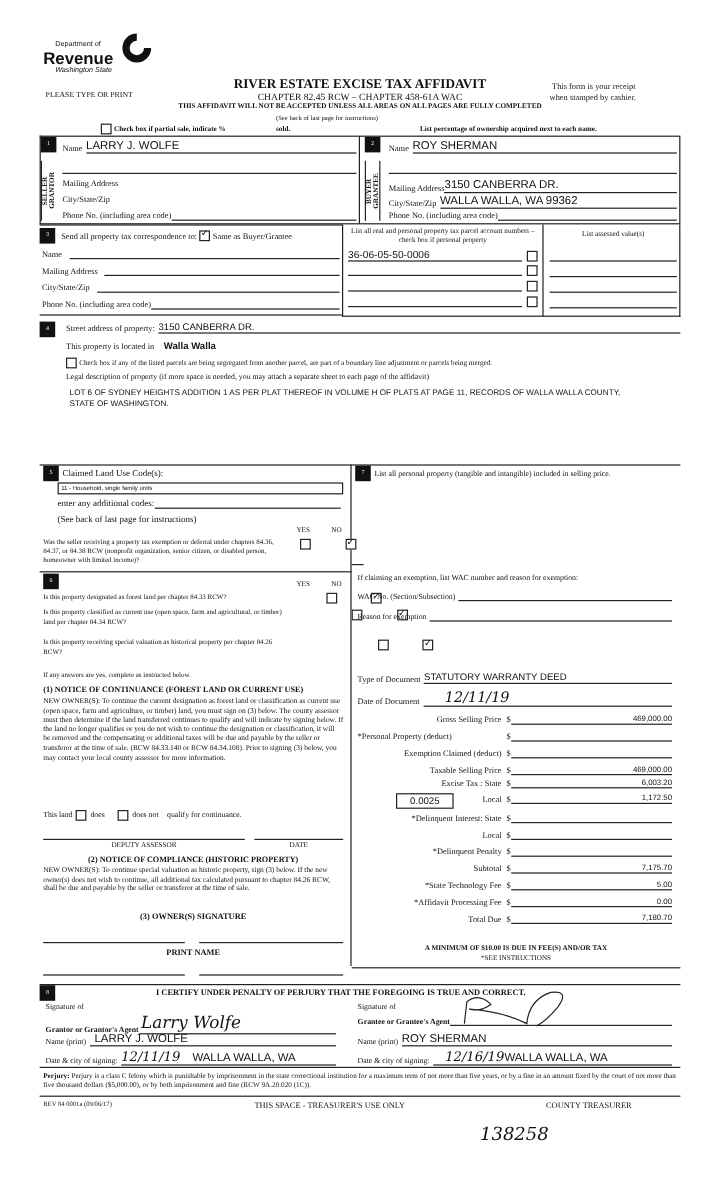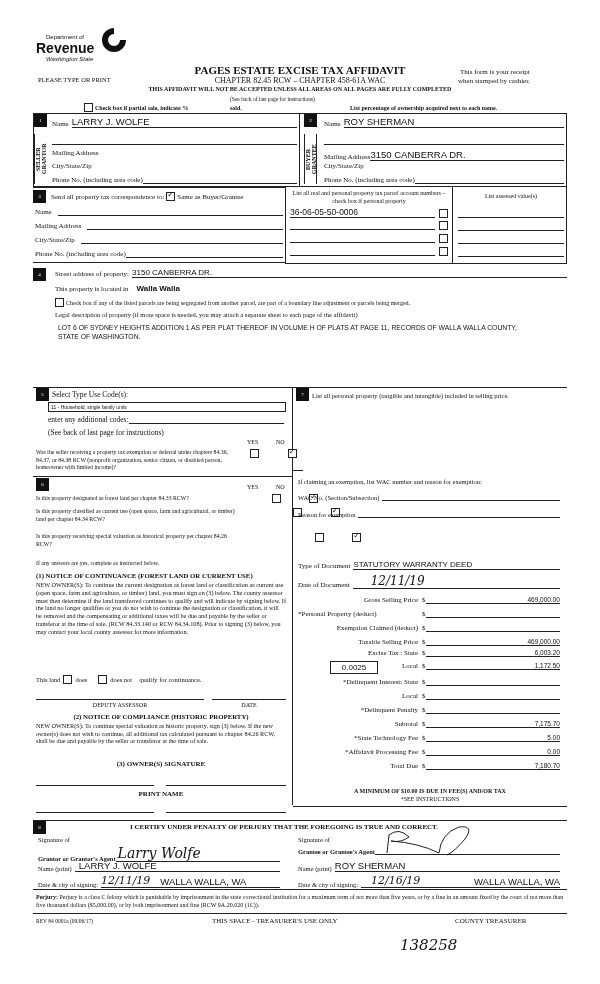--- a/index.html
+++ b/index.html
@@ -25,21 +25,21 @@
 <div class="abs" style="left:36px;top:26px;width:100px;height:40px;">
   <div class="abs sans" style="left:10px;top:8px;font-size:6px;">Department of</div>
   <div class="abs sans b" style="left:0;top:14px;font-size:14px;">Revenue</div>
   <div class="abs sans" style="left:10px;top:30px;font-size:6px;font-style:italic;">Washington State</div>
   <svg class="abs" style="left:64px;top:0" width="28" height="28" viewBox="0 0 28 28">
       <path d="M14 2 A12 12 0 1 0 26 14 L20 14 A6 6 0 1 1 14 8 Z" fill="#111"></path>
       <path d="M16 10 Q22 8 24 4" stroke="#fff" stroke-width="2" fill="none"></path>
     </svg>
 </div>
 <div class="abs" style="left:38px;top:76px;font-size:6.5px;">PLEASE TYPE OR PRINT</div>
-<div class="abs b" style="left:170px;top:64px;width:260px;text-align:center;font-size:11px;">PAGES ESTATE EXCISE TAX AFFIDAVIT</div>
+<div class="abs b" style="left:170px;top:64px;width:260px;text-align:center;font-size:11px;">RIVER ESTATE EXCISE TAX AFFIDAVIT</div>
 <div class="abs" style="left:170px;top:76px;width:260px;text-align:center;font-size:8px;">CHAPTER 82.45 RCW – CHAPTER 458-61A WAC</div>
 <div class="abs" style="left:460px;top:68px;font-size:7px;">This form is your receipt</div>
 <div class="abs" style="left:458px;top:77px;font-size:7px;">when stamped by cashier.</div>
 <div class="abs b" style="left:60px;top:86px;width:480px;text-align:center;font-size:6px;">THIS AFFIDAVIT WILL NOT BE ACCEPTED UNLESS ALL AREAS ON ALL PAGES ARE FULLY COMPLETED</div>
 <div class="abs" style="left:230px;top:96px;font-size:5.5px;">(See back of last page for instructions)</div>
 <div class="abs" style="left:84px;top:103px;display:flex;align-items:center;gap:2px;">
   <span class="cb"></span>
   <span class="b" style="font-size:6px;">Check box if partial sale, indicate %</span>
 </div>
 <div class="abs b" style="left:230px;top:105px;font-size:6px;">sold.</div>
@@ -74,20 +74,21 @@
       <span>Name</span>
       <span class="fill line" style="flex:1;margin-left:3px;">ROY SHERMAN</span>
     </div>
   <div class="abs line" style="left:24px;top:30px;width:240px;"></div>
   <div class="row" style="left:24px;top:35px;width:240px;">
       <span>Mailing Address</span>
       <span class="fill line" style="flex:1;">3150 CANBERRA DR.</span>
     </div>
   <div class="row" style="left:24px;top:48px;width:240px;">
       <span>City/State/Zip</span>
+      <span class="fill line" style="flex:1;margin-left:3px;">WALLA WALLA, WA 99362</span>
     </div>
   <div class="row" style="left:24px;top:62px;width:240px;">
       <span>Phone No. (including area code)</span>
       <span class="line" style="flex:1;height:8px;"></span>
     </div>
 </div>
 
 
 <div class="abs" style="left:33px;top:187px;width:252px;height:75px;border-top:1px solid #222;">
   <span class="num abs" style="left:0;top:2px">3</span>
@@ -155,21 +156,21 @@
 <div class="abs" style="left:55px;top:298px;display:flex;align-items:center;gap:2px;font-size:6px;">
   <span class="cb"></span>
   <span>Check box if any of the listed parcels are being segregated from another parcel, are part of a boundary line adjustment or parcels being merged.</span>
 </div>
 <div class="abs" style="left:55px;top:311px;font-size:6.5px;">Legal description of property (if more space is needed, you may attach a separate sheet to each page of the affidavit)</div>
 <div class="abs sans" style="left:58px;top:323px;width:460px;font-size:6.8px;line-height:9px;">LOT 6 OF SYDNEY HEIGHTS ADDITION 1 AS PER PLAT THEREOF IN VOLUME H OF PLATS AT PAGE 11, RECORDS OF WALLA WALLA COUNTY, STATE OF WASHINGTON.</div>
 
 
 <div class="abs" style="left:33px;top:387px;width:260px;height:418px;border-top:1px solid #222;border-right:1px solid #222;"></div>
 <span class="num abs" style="left:36px;top:388px">5</span>
-<div class="abs" style="left:52px;top:390px;font-size:7.5px;">Select Type Use Code(s):</div>
+<div class="abs" style="left:52px;top:390px;font-size:7.5px;">Claimed Land Use Code(s):</div>
 <div class="abs sans" style="left:48px;top:402px;width:238px;height:10px;border:1px solid #222;font-size:5px;line-height:8px;padding-left:2px;">11 - Household, single family units</div>
 <div class="row" style="left:48px;top:415px;width:236px;font-size:7.5px;">
     <span>enter any additional codes:</span>
     <span class="line" style="flex:1;height:9px;"></span>
   </div>
 <div class="abs" style="left:48px;top:428px;font-size:7.5px;">(See back of last page for instructions)</div>
 <div class="abs" style="left:247px;top:439px;font-size:6px;">YES</div>
 <div class="abs" style="left:276px;top:439px;font-size:6px;">NO</div>
 <div class="abs" style="left:36px;top:449px;width:206px;font-size:5.8px;line-height:7.5px;">Was the seller receiving a property tax exemption or deferral under chapters 84.36, 84.37, or 84.38 RCW (nonprofit organization, senior citizen, or disabled person, homeowner with limited income)?</div>
 <span class="cb abs" style="left:250px;top:449px;"></span>
@@ -336,21 +337,21 @@
         <path d="M8 30 L10 12 Q20 4 30 14 Q22 20 12 18 Q40 20 60 30 Q62 10 80 4 Q96 2 86 16 Q76 28 68 32" stroke="#222" stroke-width="1" fill="none"></path>
       </svg>
 </span>
   </div>
 <div class="row" style="left:298px;top:860px;width:262px;font-size:6.5px;">
     <span>Name (print)</span>
     <span class="fill line" style="flex:1;margin-left:3px;">ROY SHERMAN</span>
   </div>
 <div class="row" style="left:298px;top:874px;width:262px;font-size:6.5px;">
     <span>Date &amp; city of signing:</span>
-    <span class="line" style="flex:1;display:flex;align-items:flex-end;justify-content:space-between;margin-left:3px;">
+    <span class="line" style="flex:1;display:flex;align-items:flex-end;justify-content:flex-start;margin-left:3px;">
       <span class="hand" style="font-size:11px;padding-left:10px;">12/16/19</span>
       <span class="fill">WALLA WALLA, WA</span>
     </span>
   </div>
 
 <div class="abs" style="left:33px;top:889px;width:534px;border-top:1px solid #222;"></div>
 <div class="abs" style="left:36px;top:893px;width:530px;font-size:6px;line-height:8px;">
   <span class="b">Perjury:</span>
   <span>Perjury is a class C felony which is punishable by imprisonment in the state correctional institution for a maximum term of not more than five years, or by a fine in an amount fixed by the court of not more than five thousand dollars ($5,000.00), or by both imprisonment and fine (RCW 9A.20.020 (1C)).</span>
 </div>

